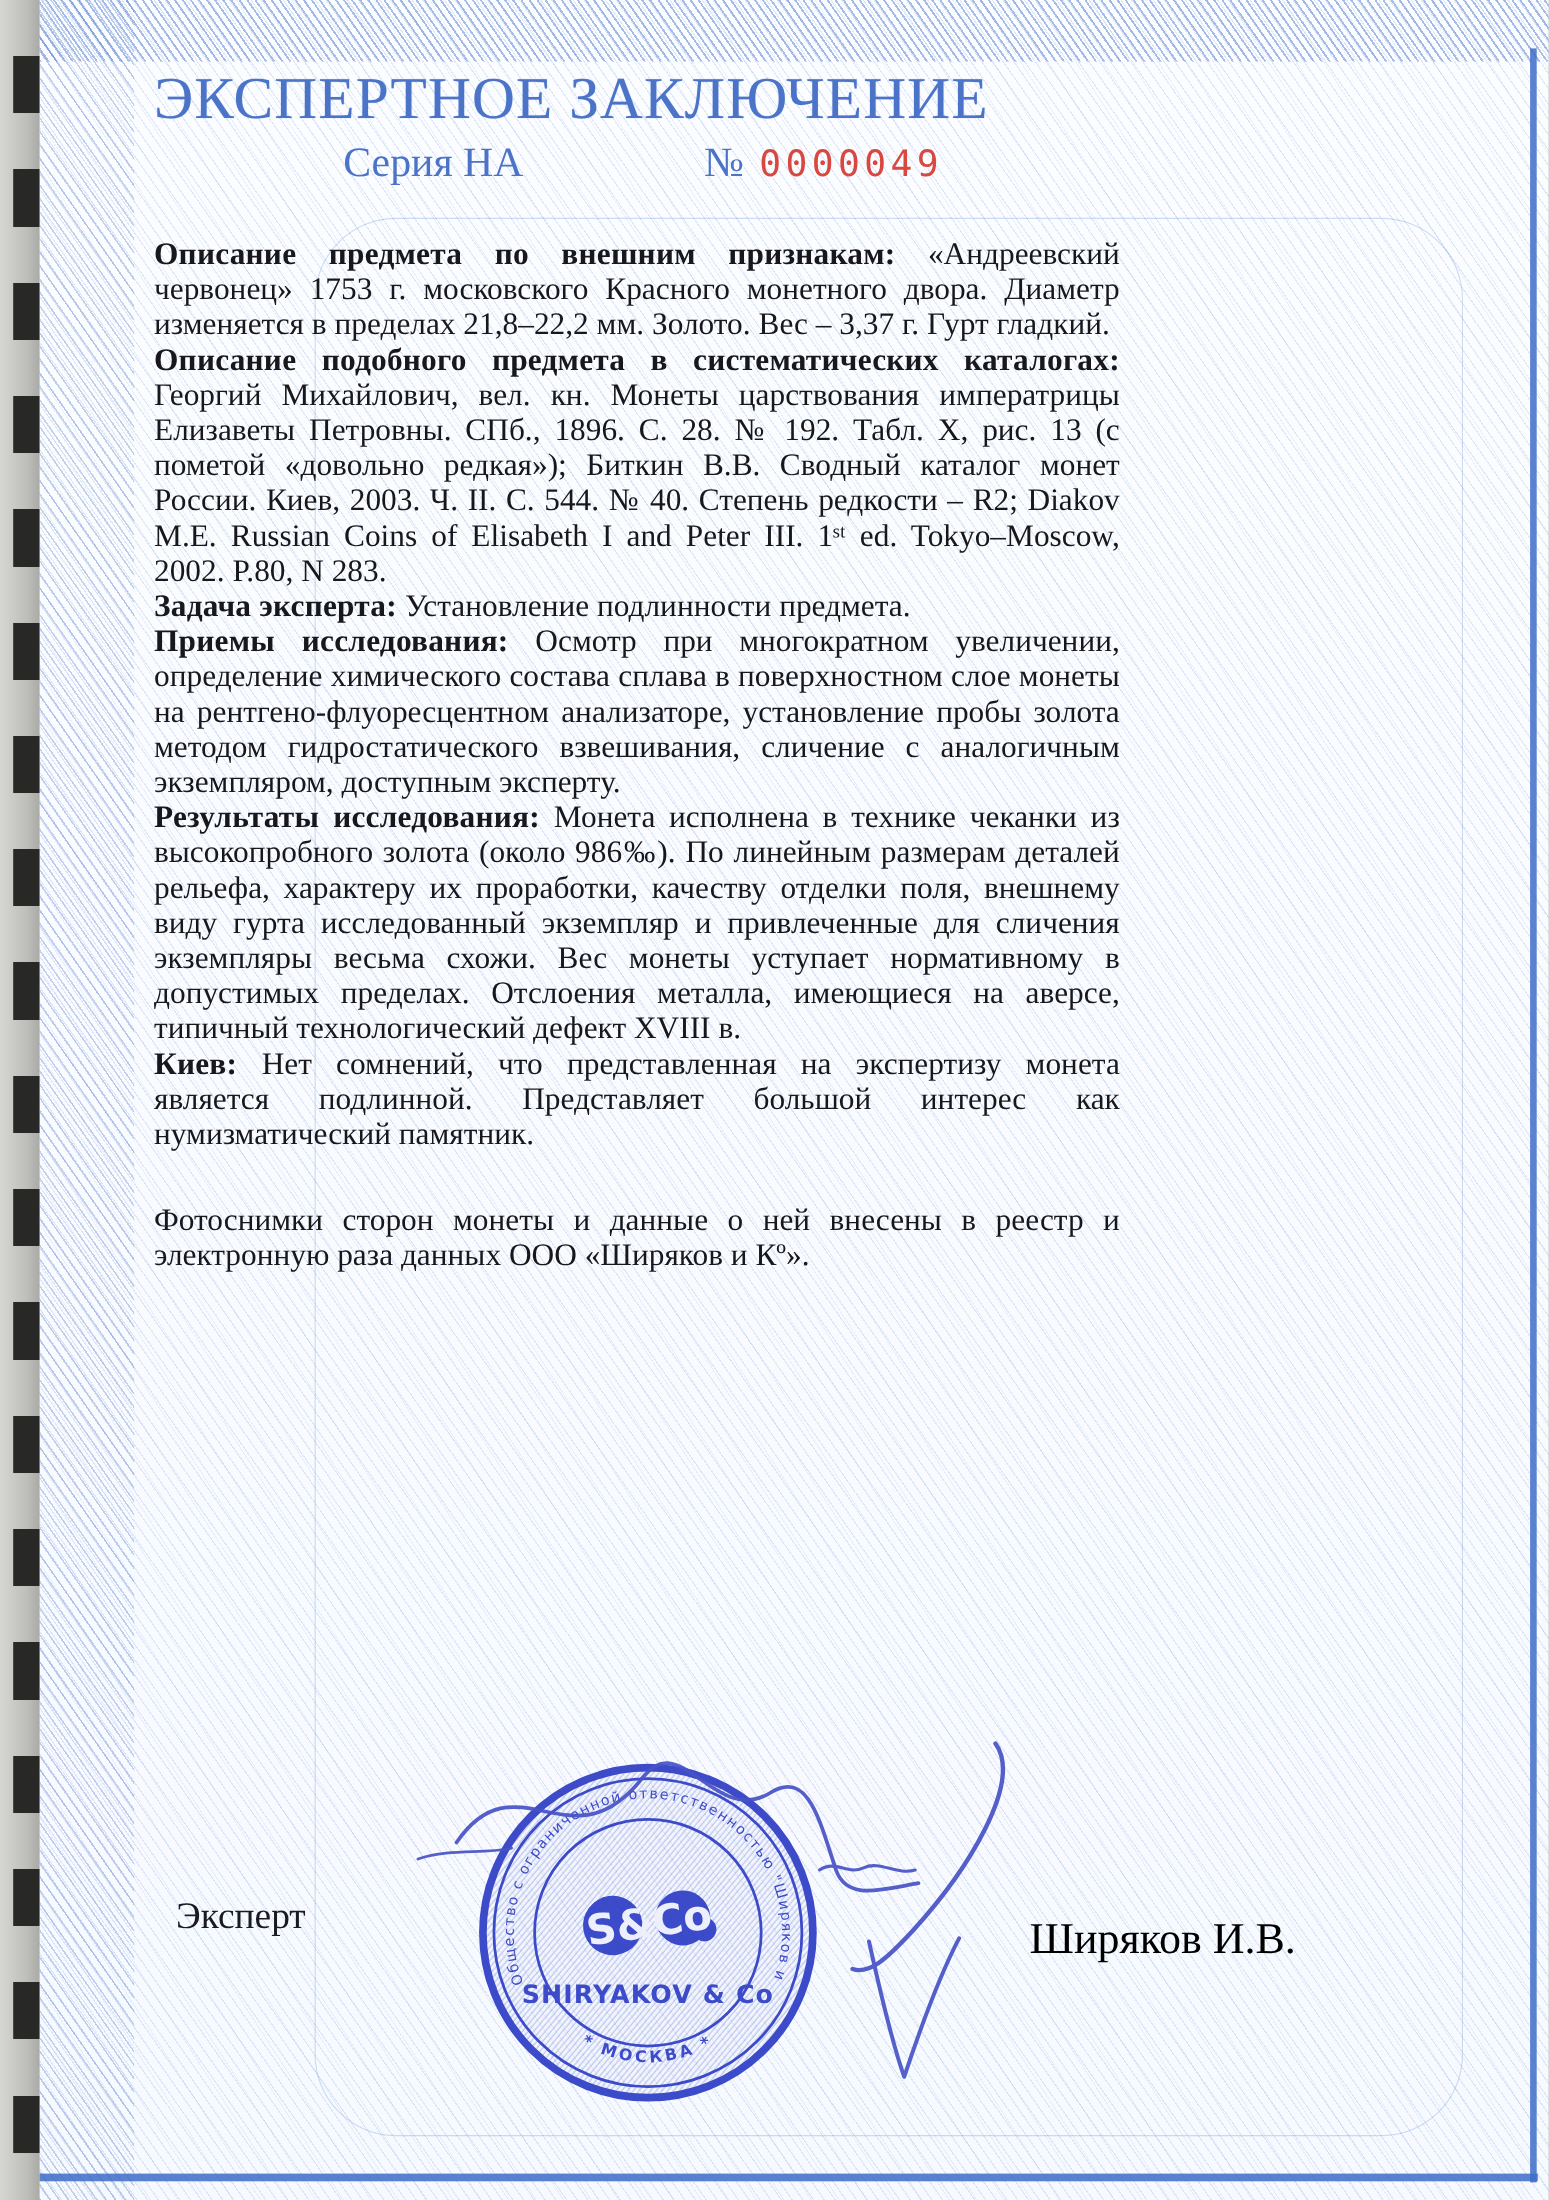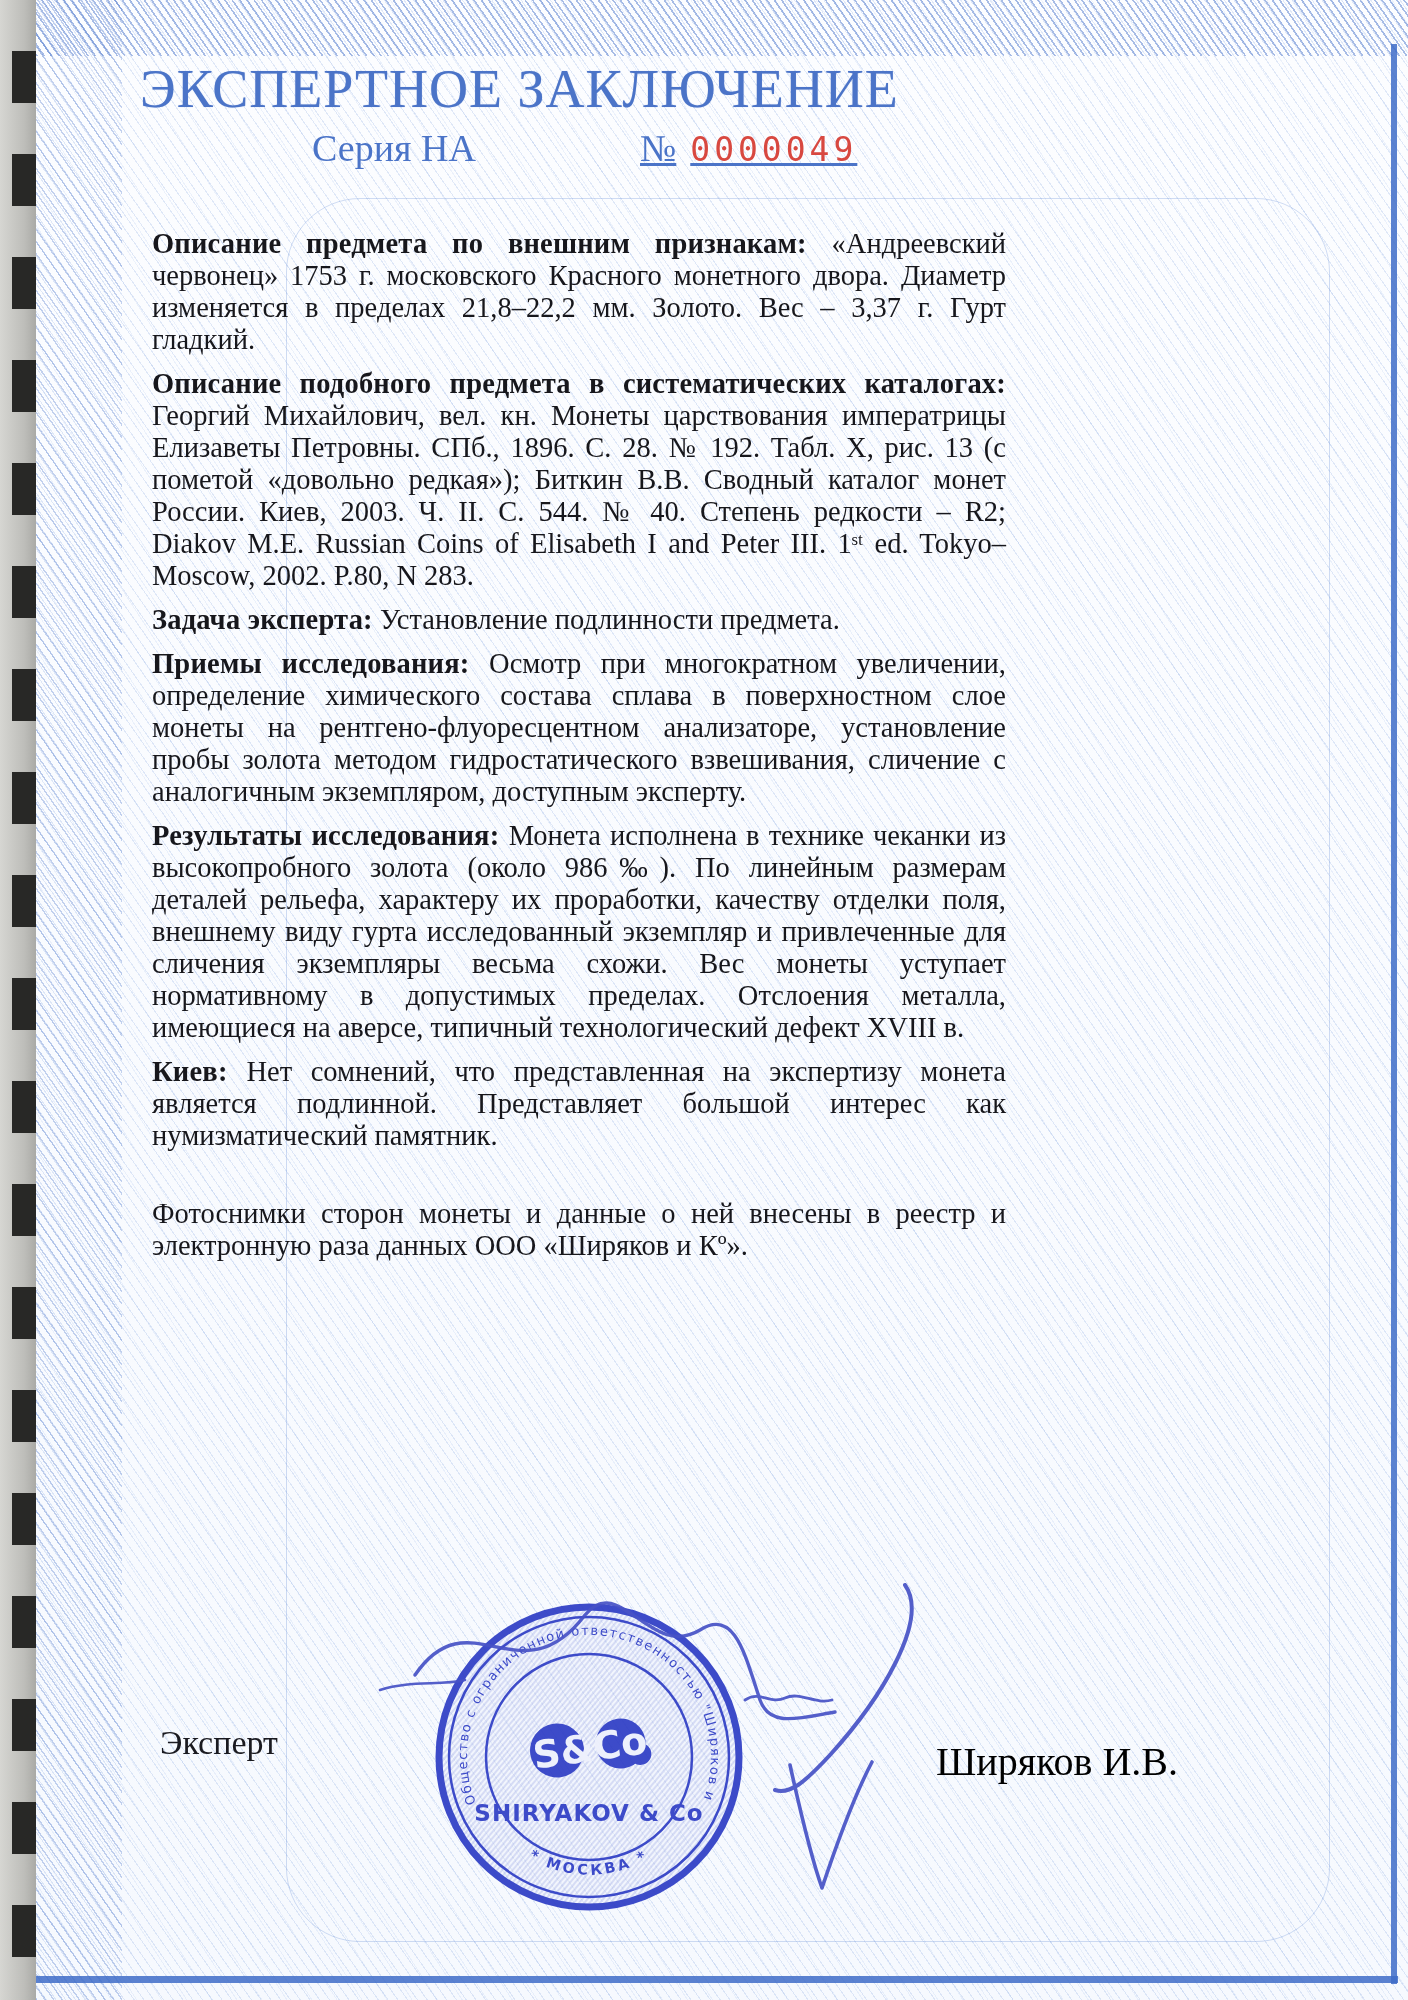--- a/index.html
+++ b/index.html
@@ -44,31 +44,31 @@
     background:repeating-linear-gradient(180deg,#d9d9d5 0 44px, rgba(0,0,0,0) 44px 103px);
     opacity:.9;
   }
   
   .title{
     position:absolute;left:140px;top:58px;width:878px;text-align:left;
     font-size:54px;color:#4b74c8;letter-spacing:1px;white-space:nowrap;
     text-shadow:0 0 1px rgba(75,116,200,.45);
   }
   .series{position:absolute;left:312px;top:126px;font-size:38px;color:#4b74c8;}
-  .numwrap{position:absolute;left:640px;top:126px;font-size:38px;color:#4b74c8;text-decoration:underline;}
+  .numwrap{position:absolute;left:640px;top:126px;font-size:38px;color:#4b74c8;}
   .numwrap .digits{
     font-family:"DejaVu Sans Mono","Liberation Mono",monospace;
     font-size:33px;color:#d84840;letter-spacing:4px;margin-left:14px;
   }
   
   .body-text{
     position:absolute;left:140px;top:216px;width:878px;
     font-size:28.5px;line-height:32px;color:#17171c;text-align:justify;
   }
-  .body-text p{margin:12px;}
+  .body-text p{margin:0;}
   .body-text p.spaced{margin-top:46px;}
   .body-text b{letter-spacing:.2px;}
   
   .expert-label{position:absolute;left:160px;top:1724px;font-size:34px;color:#1a1a20;}
   .expert-name{position:absolute;left:936px;top:1738px;font-size:40px;color:#000000;}
   .stamp{position:absolute;left:428px;top:1596px;width:322px;height:322px;opacity:.93;}
   .signature{position:absolute;left:350px;top:1550px;width:680px;height:370px;}
 </style>
 </head>
 <body>

